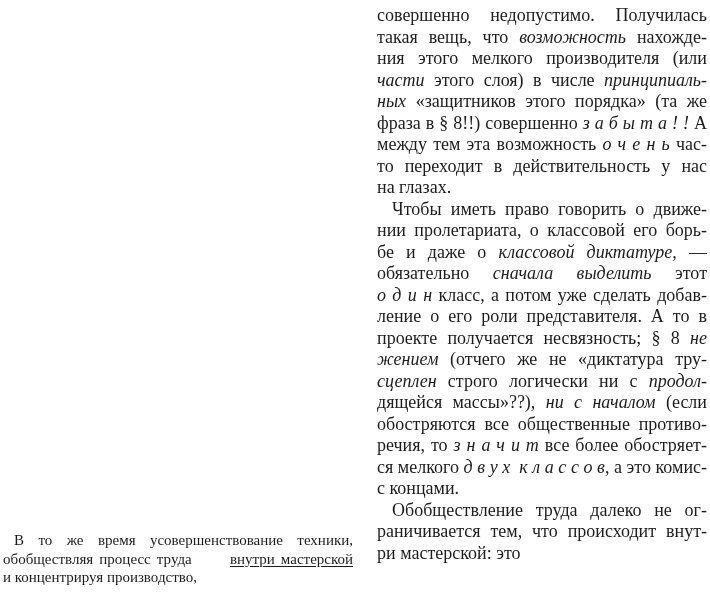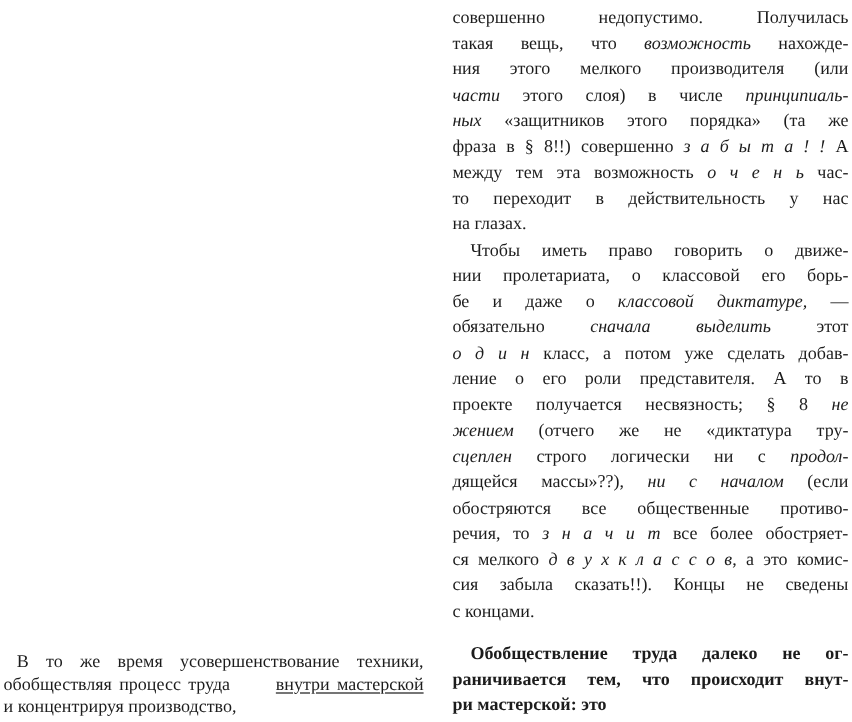--- a/index.html
+++ b/index.html
@@ -12,38 +12,38 @@
     position: absolute;
     left: 0; top: 0;
     width: 710px; height: 602px;
     background: #ffffff;
     font-family: "Liberation Serif", "DejaVu Serif", serif;
     color: #1c1c1c;
   }
   .column { position: absolute; }
   .column-right {
     left: 377px; top: 5px; width: 330px;
-    font-size: 15px;
+    font-size: 18px;
     line-height: 21.5px;
   }
   .column-left {
-    left: 3px; top: 543px; width: 350px;
+    left: 3px; top: 531px; width: 350px;
     font-size: 15px;
     line-height: 18.7px;
   }
   .line {
     text-align: justify;
     text-align-last: justify;
   }
   .line.last {
     text-align-last: left;
   }
   .column-right .line.indent { text-indent: 15px; }
   .column-left  .line.indent { text-indent: 11px; }
-  .para.extra-space { margin-top: 14px; font-weight: bold; }
+  .para.extra-space { margin-top: 0; }
   .it { font-style: italic; }
   .un { text-decoration: underline; text-underline-offset: 2px; margin-left: 32px; }
 </style>
 </head>
 <body>
 
 <div class="page" style="background: rgb(255, 255, 255); color: rgb(28, 28, 28);">
   <div class="column column-left">
       <div class="para">
         <div class="line indent"><span>В то же время усовершенствование техники,</span></div>
@@ -70,21 +70,20 @@
         <div class="line"><span>обязательно </span><span class="it">сначала выделить</span><span> этот</span></div>
         <div class="line"><span class="it">о д и н</span><span> класс, а потом уже сделать добав-</span></div>
         <div class="line"><span>ление о его роли представителя. А то в</span></div>
         <div class="line"><span>проекте получается несвязность; § 8 </span><span class="it">не</span></div>
         <div class="line"><span class="it">жением</span><span> (отчего же не «диктатура тру-</span></div>
         <div class="line"><span class="it">сцеплен</span><span> строго логически ни с </span><span class="it">продол-</span></div>
         <div class="line"><span>дящейся массы»??), </span><span class="it">ни с началом</span><span> (если</span></div>
         <div class="line"><span>обостряются все общественные противо-</span></div>
         <div class="line"><span>речия, то </span><span class="it">з н а ч и т</span><span> все более обостряет-</span></div>
         <div class="line"><span>ся мелкого </span><span class="it">д в у х к л а с с о в</span><span>, а это комис-</span></div>
-        <div class="line"><span>сия забыла сказать!!). Концы не сведены</span></div>
         <div class="line last"><span>с концами.</span></div>
       </div>
       <div class="para extra-space">
         <div class="line indent"><span>Обобществление труда далеко не ог-</span></div>
         <div class="line"><span>раничивается тем, что происходит внут-</span></div>
         <div class="line last"><span>ри мастерской: это</span></div>
       </div>
     </div>
 </div>
 

